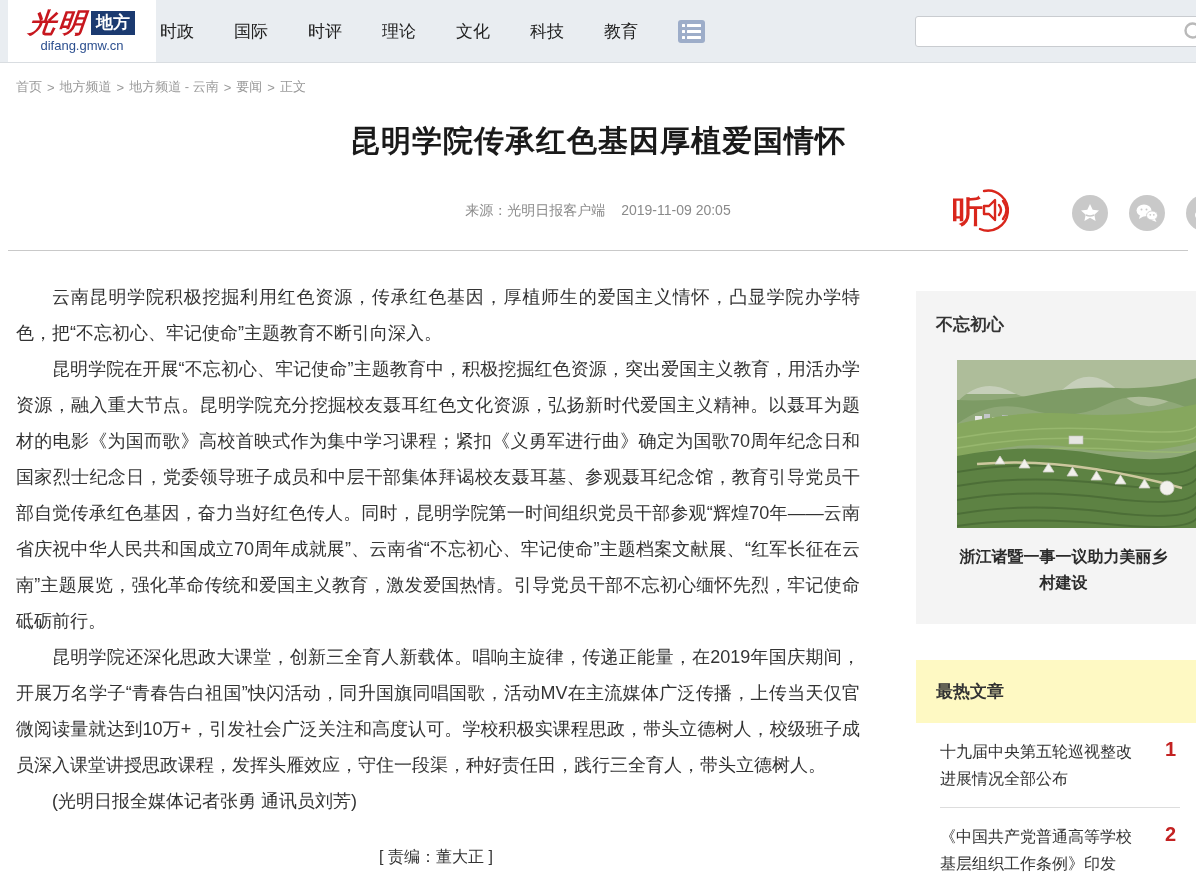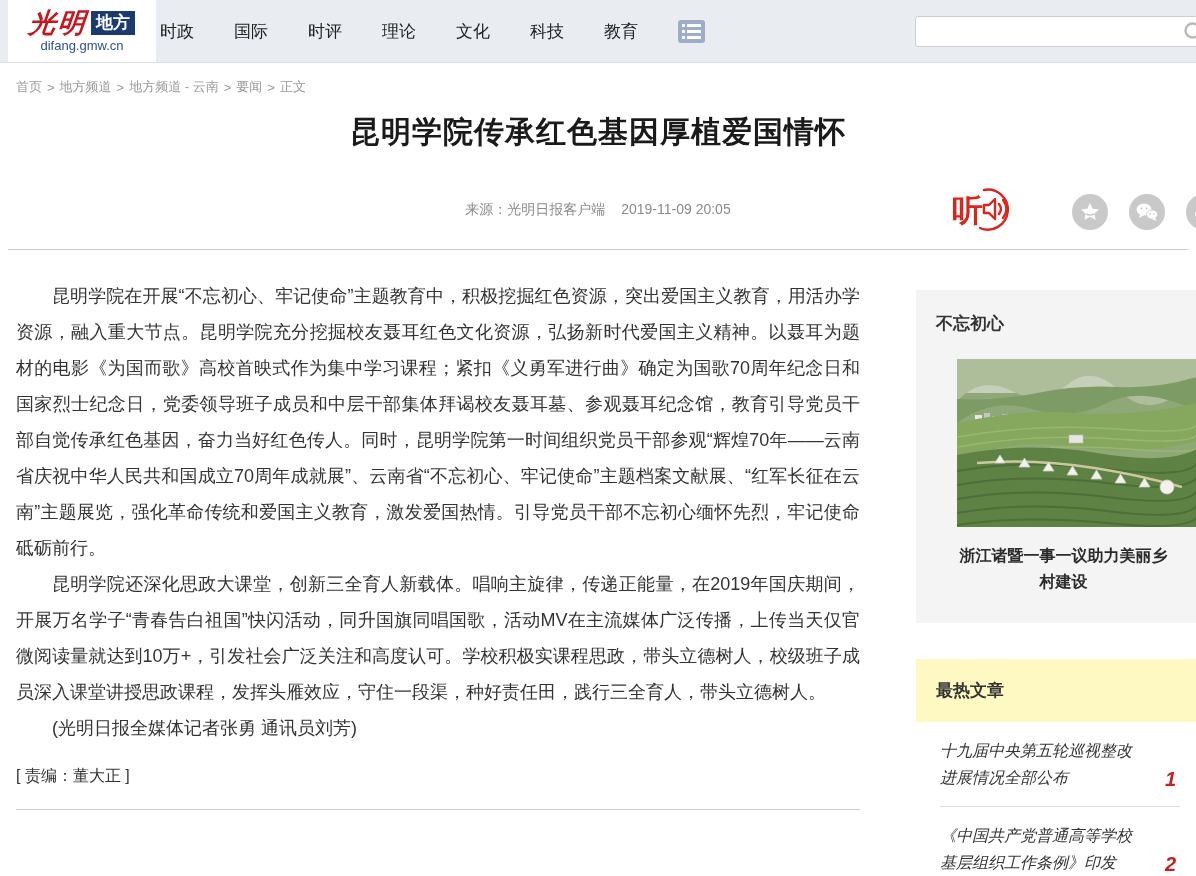--- a/index.html
+++ b/index.html
@@ -50,24 +50,24 @@
   .search-icon { position:absolute; right:6px; top:5px; }
 
   
   .breadcrumb {
     padding:15px 0 8px 16px; font-size:13px; color:#9a9a9a;
     display:flex; gap:5px; align-items:center;
   }
 
   
   .article-title {
-    margin-top:8px; text-align:center; font-size:30px; font-weight:bold;
+    margin-top:17px; text-align:center; font-size:30px; font-weight:bold;
     color:#1a1a1a; letter-spacing:1px;
   }
-  .meta-row { position:relative; height:58px; margin-top:32px; }
+  .meta-row { position:relative; height:58px; margin-top:24px; }
   .meta-source {
     position:absolute; left:0; right:0; top:16px; text-align:center;
     font-size:14px; color:#8a8a8a;
   }
   .meta-source span { margin:0 6px; }
   .icons-row {
     position:absolute; right:-26px; top:0; display:flex; align-items:center; gap:21px;
   }
   .listen-btn { margin-right:38px; cursor:pointer; }
   .share-circle {
@@ -79,41 +79,41 @@
 
   
   .content { display:flex; padding-left:16px; }
   .article-col { width:844px; padding-top:28px; }
   .article-col p.body {
     font-size:18px; line-height:36px; color:#333; text-align:justify;
     text-indent:2em;
   }
   .article-col p.credit { font-size:18px; line-height:36px; text-indent:2em; color:#333; }
   .editor-line {
-    margin-top:20px; text-align:left; padding-right:4px;
+    margin-top:28px; text-align:center; padding-right:4px;
     font-size:16px; color:#333;
   }
   .bottom-rule { border:none; border-top:1px solid #ccc; margin:22px 0 0; }
 
   
   .sidebar { width:280px; margin-left:56px; padding-top:40px; }
   .side-box { background:#f4f4f4; padding:22px 20px 28px; }
   .side-title { font-size:17px; font-weight:600; color:#333; }
   .focus-figure { width:228px; margin:24px auto 0;padding-left:15px; }
   .focus-img { display:block; width:240px; height:168px; cursor:pointer; }
   .focus-caption {
     margin-top:16px; font-size:16px; font-weight:600; color:#2b2b2b;
     text-align:center; line-height:26px; cursor:pointer;
   }
   .hot-box { margin-top:36px; }
   .hot-header { background:#fef9c3; padding:20px; }
   .hot-list { background:#fff; padding:0 16px 0 24px; }
   .hot-item {
-    display:flex; align-items:flex-end; padding:15px 0;
-    border-bottom:1px solid #ddd; cursor:pointer;font-style:italic;
+    display:flex; align-items:flex-start; padding:15px 0;
+    border-bottom:1px solid #ddd; cursor:pointer;
   }
   .hot-item-title { width:204px; font-size:16px; color:#333; line-height:27px; }
   .hot-rank { margin-left:auto; font-size:20px; font-weight:bold; color:#c32222; padding-right:4px; }
 </style>
 </head>
 <body>
 
 <div class="site-header">
   <div class="logo-box">
     <div class="logo-top">
@@ -215,20 +215,21 @@
       </svg>
     </span>
   </div>
 </div>
 
 <hr class="rule">
 
 <div class="content">
 
   <div class="article-col">
+    <p class="body">云南昆明学院积极挖掘利用红色资源，传承红色基因，厚植师生的爱国主义情怀，凸显学院办学特色，把“不忘初心、牢记使命”主题教育不断引向深入。</p>
     <p class="body">昆明学院在开展“不忘初心、牢记使命”主题教育中，积极挖掘红色资源，突出爱国主义教育，用活办学资源，融入重大节点。昆明学院充分挖掘校友聂耳红色文化资源，弘扬新时代爱国主义精神。以聂耳为题材的电影《为国而歌》高校首映式作为集中学习课程；紧扣《义勇军进行曲》确定为国歌70周年纪念日和国家烈士纪念日，党委领导班子成员和中层干部集体拜谒校友聂耳墓、参观聂耳纪念馆，教育引导党员干部自觉传承红色基因，奋力当好红色传人。同时，昆明学院第一时间组织党员干部参观“辉煌70年——云南省庆祝中华人民共和国成立70周年成就展”、云南省“不忘初心、牢记使命”主题档案文献展、“红军长征在云南”主题展览，强化革命传统和爱国主义教育，激发爱国热情。引导党员干部不忘初心缅怀先烈，牢记使命砥砺前行。</p>
     <p class="body">昆明学院还深化思政大课堂，创新三全育人新载体。唱响主旋律，传递正能量，在2019年国庆期间，开展万名学子“青春告白祖国”快闪活动，同升国旗同唱国歌，活动MV在主流媒体广泛传播，上传当天仅官微阅读量就达到10万+，引发社会广泛关注和高度认可。学校积极实课程思政，带头立德树人，校级班子成员深入课堂讲授思政课程，发挥头雁效应，守住一段渠，种好责任田，践行三全育人，带头立德树人。</p>
     <p class="credit">(光明日报全媒体记者张勇 通讯员刘芳)</p>
     <div class="editor-line">[ 责编：董大正 ]</div>
     <hr class="bottom-rule">
   </div>
 
   <div class="sidebar">
 
     <div class="side-box">

